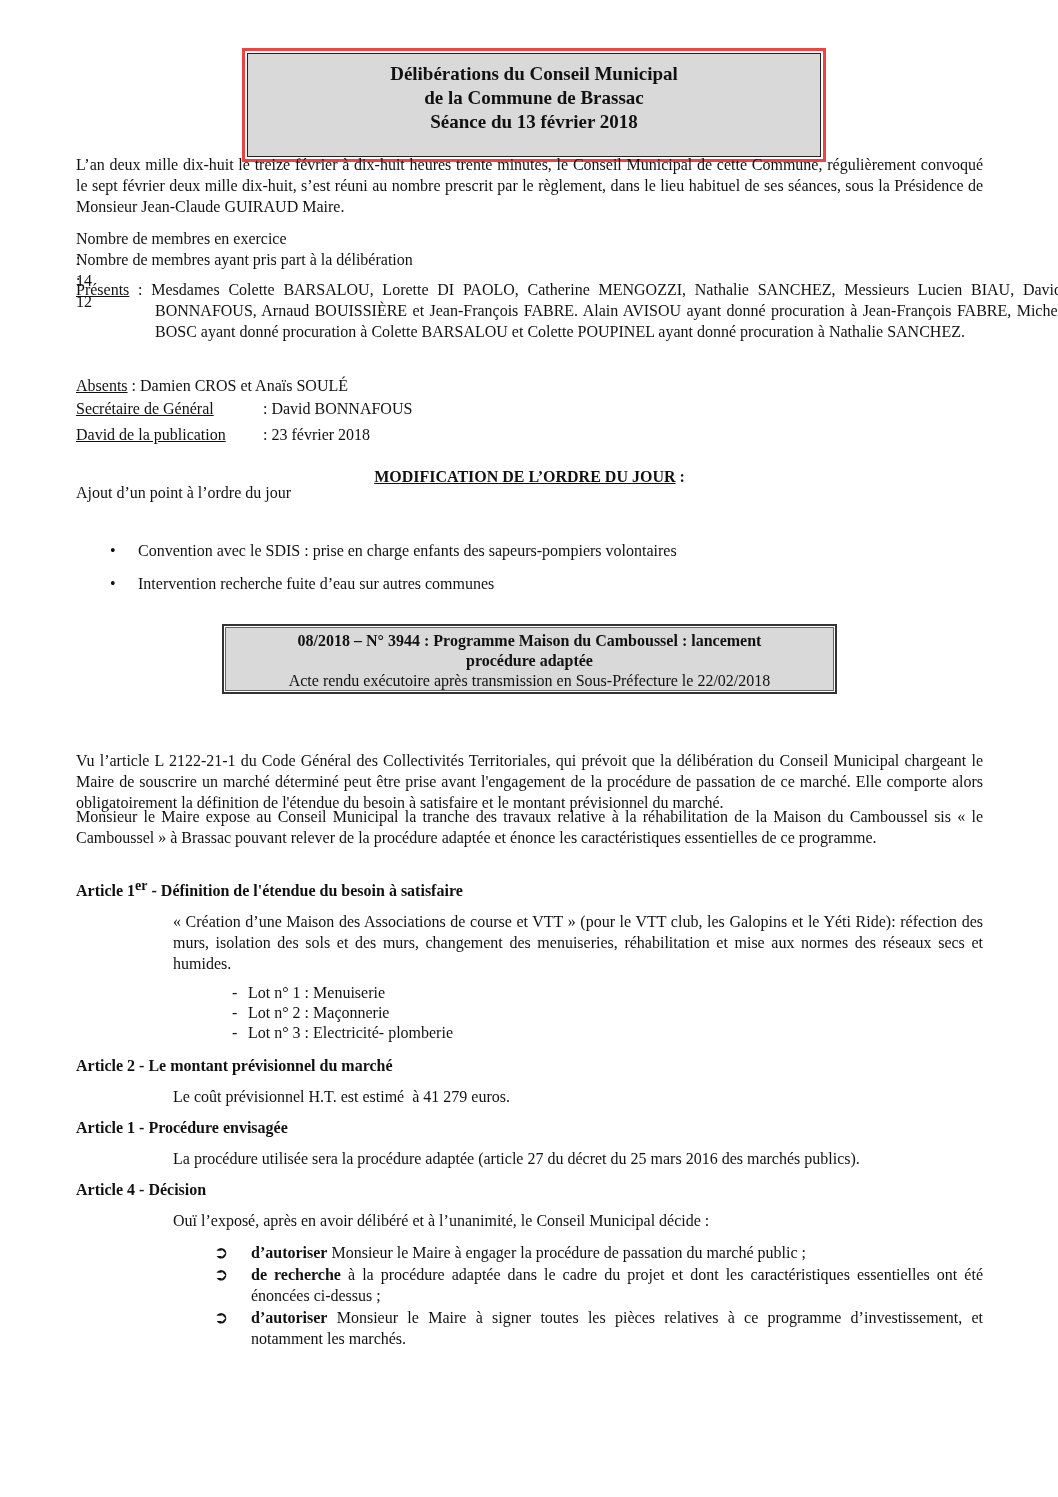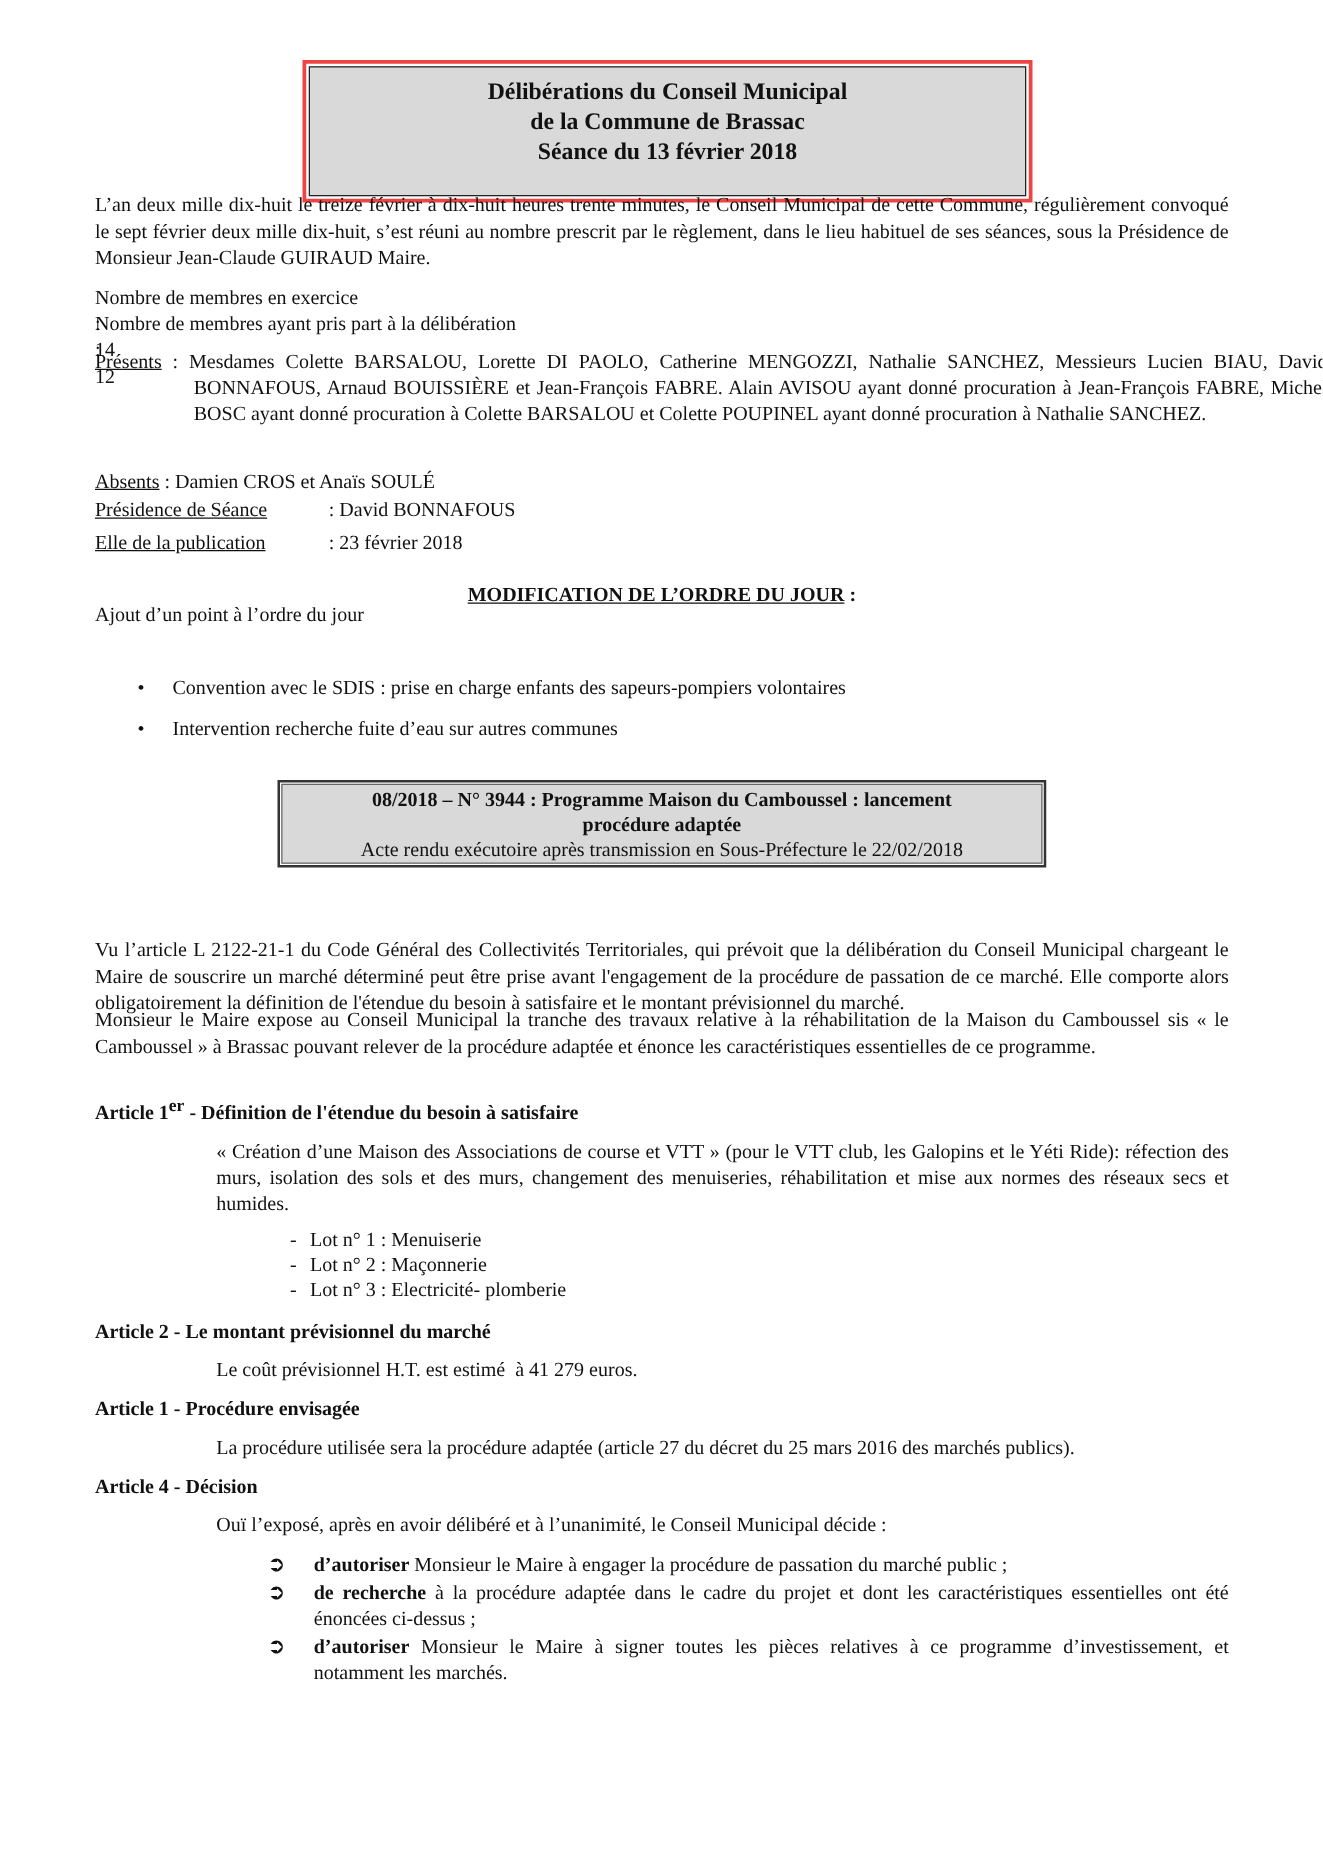--- a/index.html
+++ b/index.html
@@ -100,26 +100,26 @@
   </div>
 
   <div class="abs presents just hang"><span class="u">Présents</span><span> : Mesdames Colette BARSALOU, Lorette DI PAOLO, Catherine MENGOZZI, Nathalie SANCHEZ, Messieurs Lucien BIAU, David BONNAFOUS, Arnaud BOUISSIÈRE et Jean-François FABRE. Alain AVISOU ayant donné procuration à Jean-François FABRE, Michel BOSC ayant donné procuration à Colette BARSALOU et Colette POUPINEL ayant donné procuration à Nathalie SANCHEZ.</span></div>
 
   <div class="abs absents" style="height:26px;display:flex;align-items:center;">
       <span class="u">Absents</span>
       <span style="white-space:pre"> : Damien CROS et Anaïs SOULÉ</span>
     </div>
 
   <div class="abs secretaire kv">
-    <span class="k"><span class="u">Présidence de Séance</span></span>
+    <span class="k"><span class="u">Secrétaire de Général</span></span>
     <span>: David BONNAFOUS</span>
   </div>
 
   <div class="abs publication kv">
-    <span class="k"><span class="u">Elle de la publication</span></span>
+    <span class="k"><span class="u">David de la publication</span></span>
     <span>: 23 février 2018</span>
   </div>
 
   <div class="abs modif-title"><span class="u">MODIFICATION DE L’ORDRE DU JOUR</span><span style="white-space:pre"> :</span></div>
 
   <div class="abs ajout">Ajout d’un point à l’ordre du jour</div>
 
   <div class="abs bullets">
     <div class="li">
       <span class="dot">•</span>

